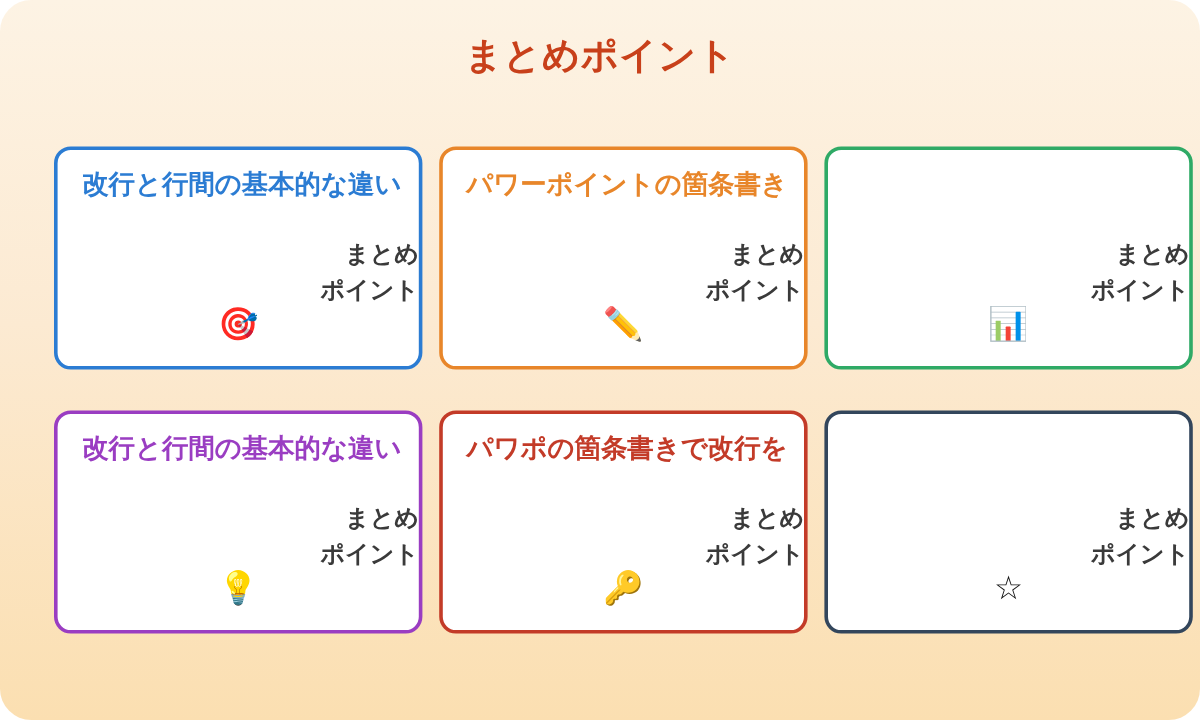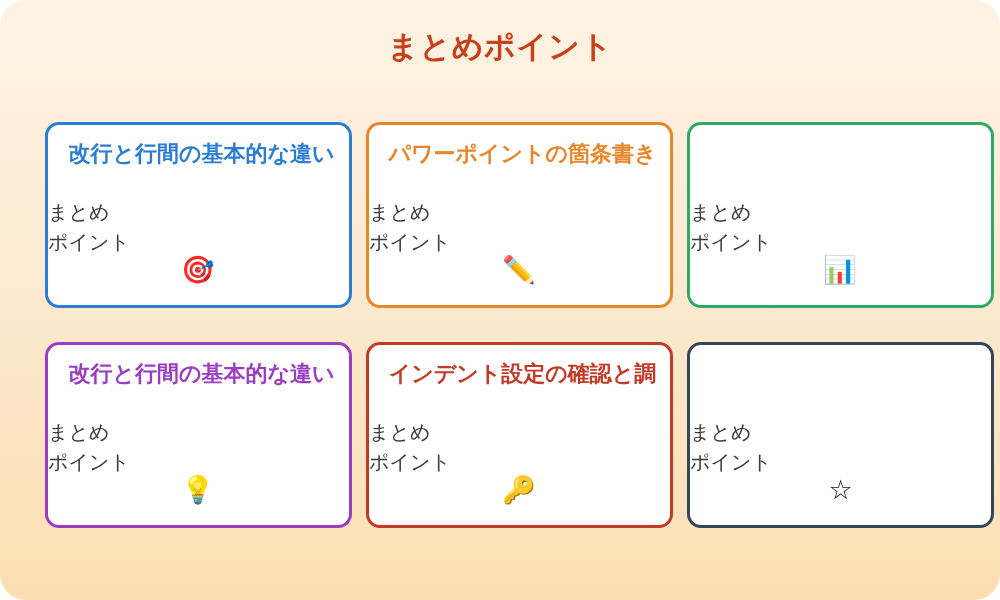--- a/index.html
+++ b/index.html
@@ -71,23 +71,23 @@
     line-height: 1.15;
     white-space: nowrap;
     overflow: visible;
   }
 
   .card-body {
     position: absolute;
     top: 72px;
     left: 0;
     width: 100%;
-    text-align: left;
+    text-align: right;
     font-size: 20px;
-    font-weight: normal;
+    font-weight: bold;
     color: #3a3a3a;
     line-height: 1.5;
     white-space: pre-line;
   }
 
   .card-icon {
     position: absolute;
     top: 132px;
     left: 0;
     width: 100%;
@@ -141,21 +141,21 @@
     </div>
 
     <div class="card c-purple">
       <div class="card-title">改行と行間の基本的な違い</div>
       <div class="card-body">まとめ
 ポイント</div>
       <div class="card-icon">💡</div>
     </div>
 
     <div class="card c-red">
-      <div class="card-title">インデント設定の確認と調</div>
+      <div class="card-title">パワポの箇条書きで改行を</div>
       <div class="card-body">まとめ
 ポイント</div>
       <div class="card-icon">🔑</div>
     </div>
 
     <div class="card c-navy">
       <div class="card-body">まとめ
 ポイント</div>
       <div class="card-icon">☆</div>
     </div>

